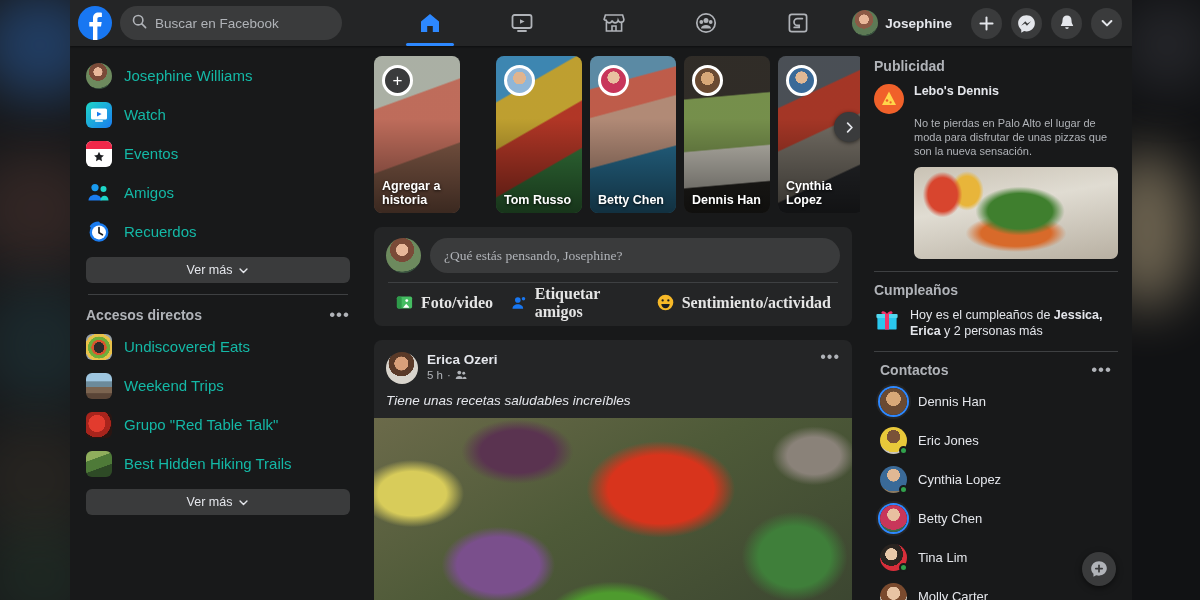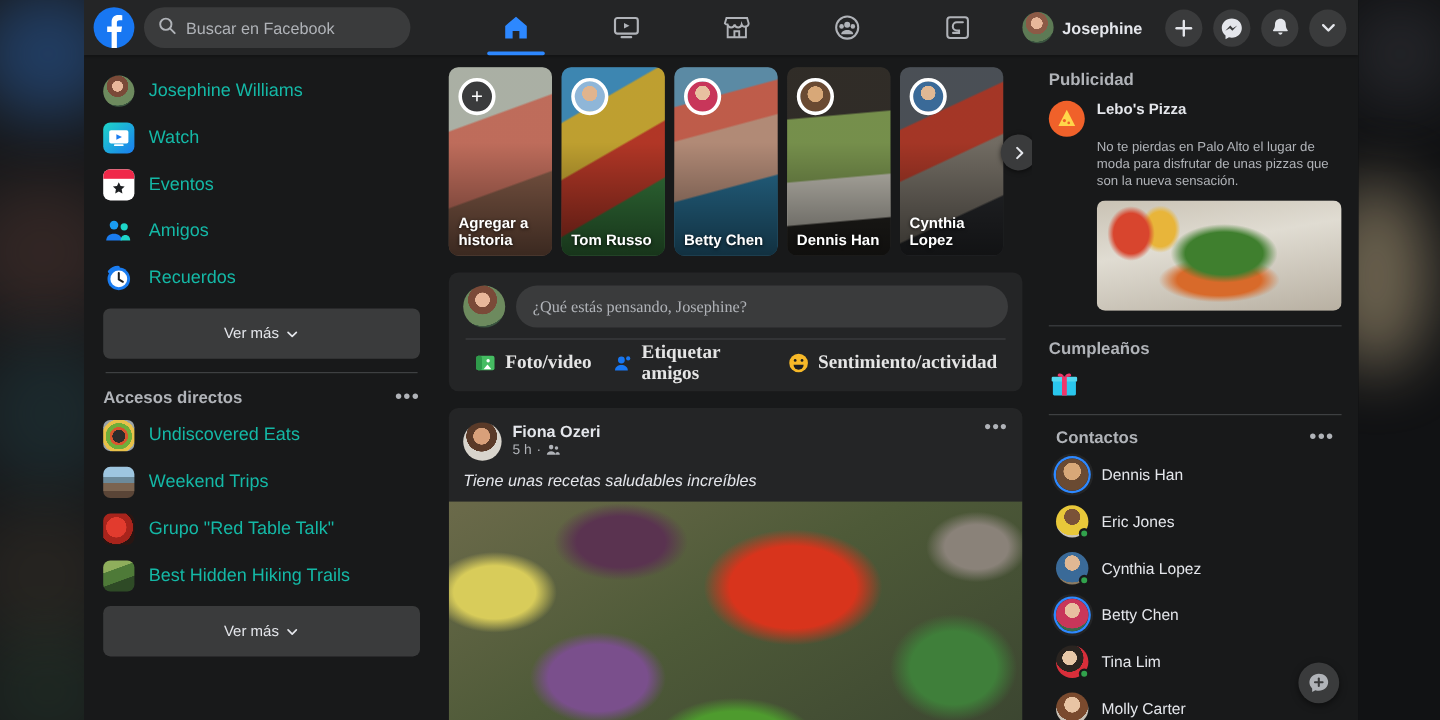--- a/index.html
+++ b/index.html
@@ -70,21 +70,21 @@
     padding: 10px 8px 0 8px; overflow: hidden;
   }
   .side-row {
     display: flex; align-items: center; gap: 12px; height: 39px;
     border-radius: 8px; padding: 0 8px; cursor: pointer;
   }
   .side-row .lbl { color: #14b8a6; font-size: 15px; }
   .side-ico { width: 26px; height: 26px; border-radius: 6px; flex: 0 0 auto; position: relative; overflow: hidden; }
 
   .seemore {
-    margin: 6px 8px 0 8px; height: 42px; border-radius: 6px; background: #3a3b3c;
+    margin: 6px 8px 0 8px; height: 26px; border-radius: 6px; background: #3a3b3c;
     display: flex; align-items: center; justify-content: center; gap: 6px;
     color: #e4e6eb; font-size: 12.5px; cursor: pointer;
   }
   .divider { height: 1px; background: #3e4042; margin: 11px 10px 8px 10px; }
   .sec-head {
     display: flex; align-items: center; justify-content: space-between;
     padding: 0 8px; height: 24px;
   }
   .sec-head .t { color: #b0b3b8; font-size: 14px; font-weight: 700; }
   .dots { color: #b0b3b8; font-size: 17px; letter-spacing: 1px; line-height: 10px; cursor: pointer; }
@@ -377,21 +377,21 @@
   <div id="center-col">
 
     <div id="stories">
 
       <div class="story" style="background:linear-gradient(160deg,#cfd6c8 0 28%,#e8846f 29% 62%,#9a6b54 63%);">
         <div class="shade"></div>
         <div class="plus">+</div>
         <div class="nm">Agregar a historia</div>
       </div>
 
-      <div class="story" style="background:linear-gradient(150deg,#4aa3d8 0 22%,#e8c23a 23% 45%,#d8422e 46% 68%,#3d8a45 69%);">
+      <div class="story" style="background:linear-gradient(150deg,#4aa3d8 0 22%,#e8c23a 23% 45%,#d8422e 46% 68%,#3d8a45 69%);margin-left:28px;">
         <div class="shade"></div>
         <div class="ring" style="background:radial-gradient(circle at 50% 40%,#e0b48e 0 32%,#8fb6d8 33%);"></div>
         <div class="nm">Tom Russo</div>
       </div>
 
       <div class="story" style="background:linear-gradient(165deg,#6fa8c8 0 18%,#e8705a 19% 34%,#d8a890 35% 62%,#2e7fa8 63%);">
         <div class="shade"></div>
         <div class="ring" style="background:radial-gradient(circle at 50% 38%,#e8c0a0 0 30%,#c8365a 31%);"></div>
         <div class="nm">Betty Chen</div>
       </div>
@@ -450,21 +450,21 @@
             </svg>
           <span class="t">Sentimiento/actividad</span>
         </div>
       </div>
     </div>
 
     <div class="card" id="post">
       <div class="post-head">
         <div class="av" style="width:32px;height:32px;background:radial-gradient(circle at 48% 36%,#d8a07a 0 26%,#5a3a28 27% 48%,#d8d4cc 49%);"></div>
         <div style="flex:1;">
-          <div class="post-name">Fiona Ozeri</div>
+          <div class="post-name">Erica Ozeri</div>
           <div class="post-meta">
             <span>5 h</span>
             <span>·</span>
             <svg width="12" height="12" viewBox="0 0 14 14">
                 <circle cx="5" cy="4.2" r="2.2" fill="#b0b3b8"></circle>
                 <circle cx="10.2" cy="5" r="1.7" fill="#b0b3b8"></circle>
                 <path d="M.8 11.6c0-2.1 1.9-3.3 4.2-3.3s4.2 1.2 4.2 3.3H.8z" fill="#b0b3b8"></path>
                 <path d="M9 11.6c0-1.6.9-2.6 2.2-2.6s2.2 1 2.2 2.6H9z" fill="#b0b3b8"></path>
               </svg>
           </div>
@@ -490,41 +490,44 @@
 
     <div class="ad-row">
       <div class="ad-logo">
         <svg width="30" height="30" viewBox="0 0 30 30">
             <path d="M15 7.5l7 13.5H8l7-13.5z" fill="#ffd64a"></path>
             <circle cx="13" cy="16.5" r="1.3" fill="#f0612a"></circle>
             <circle cx="16.6" cy="18.4" r="1.1" fill="#f0612a"></circle>
           </svg>
       </div>
       <div style="flex:1;">
-        <div class="ad-name">Lebo's Pizza</div>
+        <div class="ad-name">Lebo's Dennis</div>
         <div class="ad-desc">No te pierdas en Palo Alto el lugar de moda para disfrutar de unas pizzas que son la nueva sensación.</div>
       </div>
     </div>
     <div class="ad-img" style="background:
            radial-gradient(ellipse 62px 34px at 52% 48%, #3f7f2e 0 52%, rgba(63,127,46,0) 72%),
            radial-gradient(ellipse 70px 26px at 50% 72%, #d86a2a 0 50%, rgba(216,106,42,0) 72%),
            radial-gradient(ellipse 26px 30px at 14% 30%, #d8452e 0 56%, rgba(216,69,46,0) 76%),
            radial-gradient(ellipse 22px 26px at 26% 26%, #e8b53a 0 56%, rgba(232,181,58,0) 76%),
            linear-gradient(170deg,#c9c2b4 0%,#e0dcd2 40%,#b8b0a2 100%);"></div>
 
     <div class="divider" style="margin:12px 0 10px 0;"></div>
 
     <div class="r-title">Cumpleaños</div>
     <div class="bd-row">
       <svg width="26" height="26" viewBox="0 0 26 26" style="flex:0 0 auto;">
           <rect x="3.4" y="10" width="19.2" height="12.6" rx="1.2" fill="#2ac7ee"></rect>
           <rect x="2.4" y="7" width="21.2" height="4" rx="1" fill="#53d8f0"></rect>
           <rect x="11" y="7" width="4" height="15.6" fill="#f0356a"></rect>
           <path d="M13 7c-1.6-3.4-5.6-3.6-5.6-1.2 0 1.4 2.4 1.4 5.6 1.2zM13 7c1.6-3.4 5.6-3.6 5.6-1.2 0 1.4-2.4 1.4-5.6 1.2z" fill="#f0356a"></path>
         </svg>
+      <div class="bd-txt">
+        <span>Hoy es el cumpleaños de </span><b>Jessica, Erica</b><span> y 2 personas más</span>
+      </div>
     </div>
 
     <div class="divider" style="margin:12px 0 6px 0;"></div>
 
     <div class="sec-head" style="padding:0 6px;">
       <span class="t">Contactos</span>
       <span class="dots">•••</span>
     </div>
 
     <div class="c-row">

